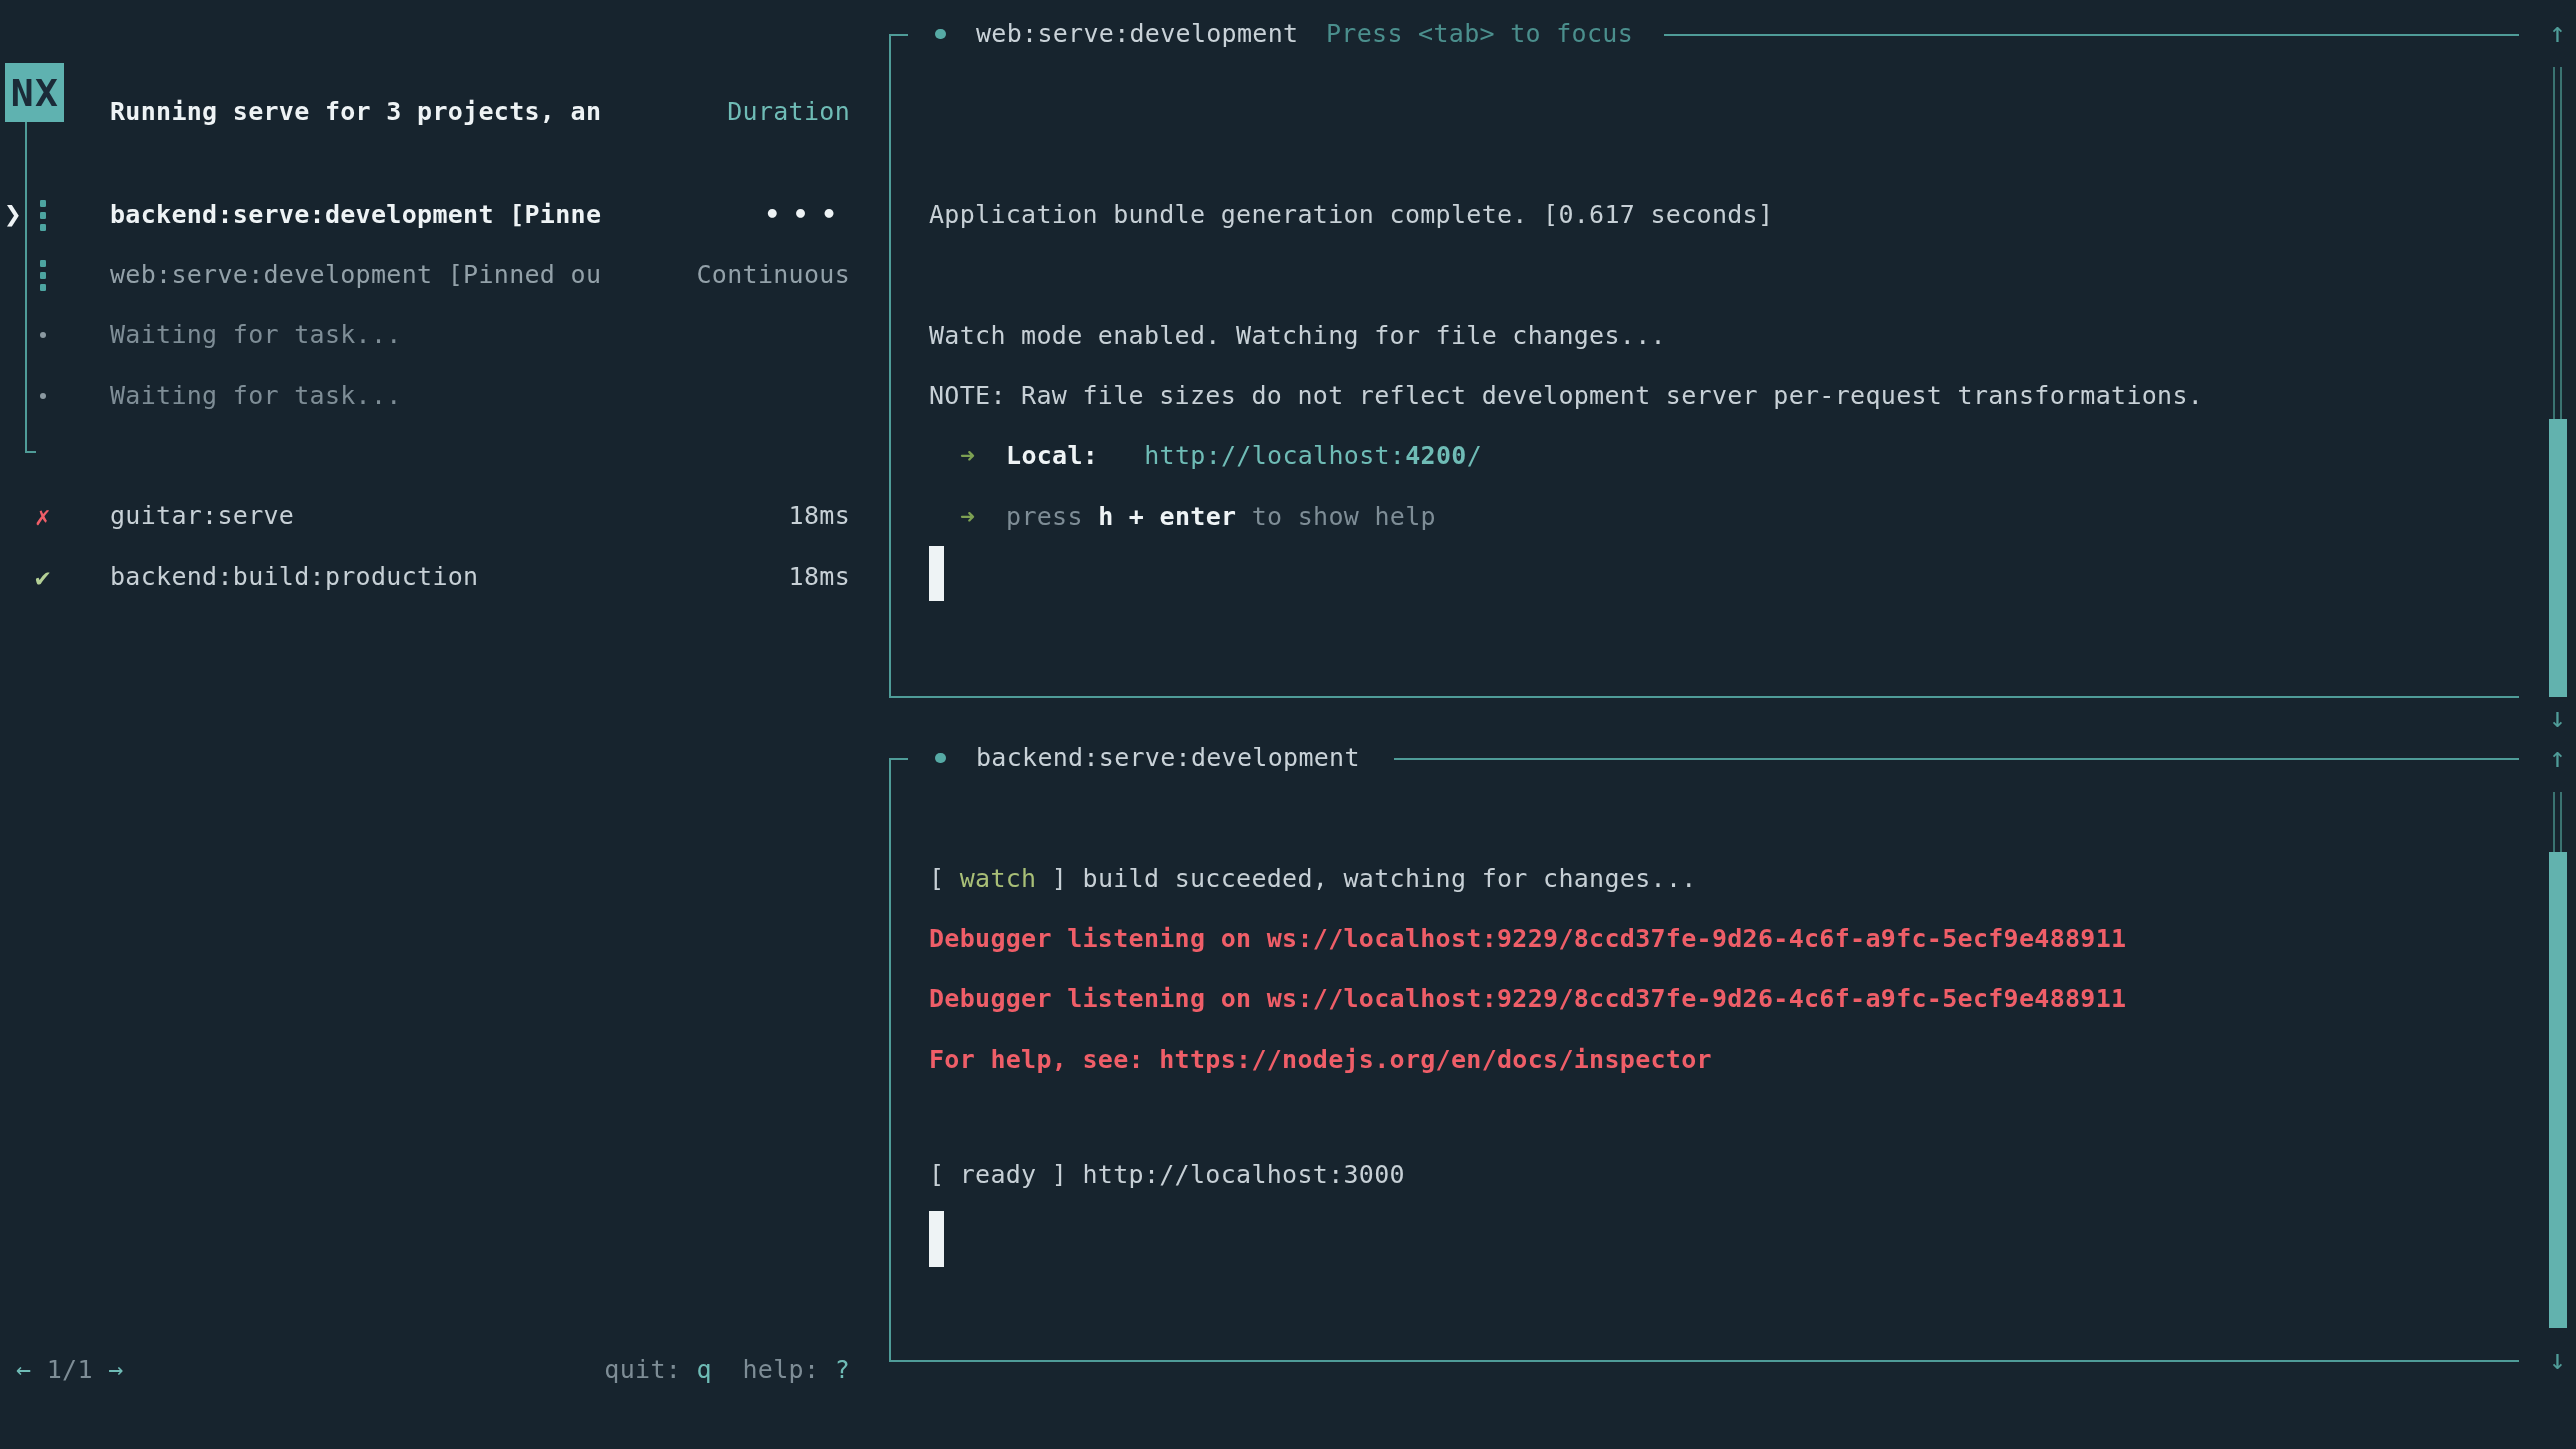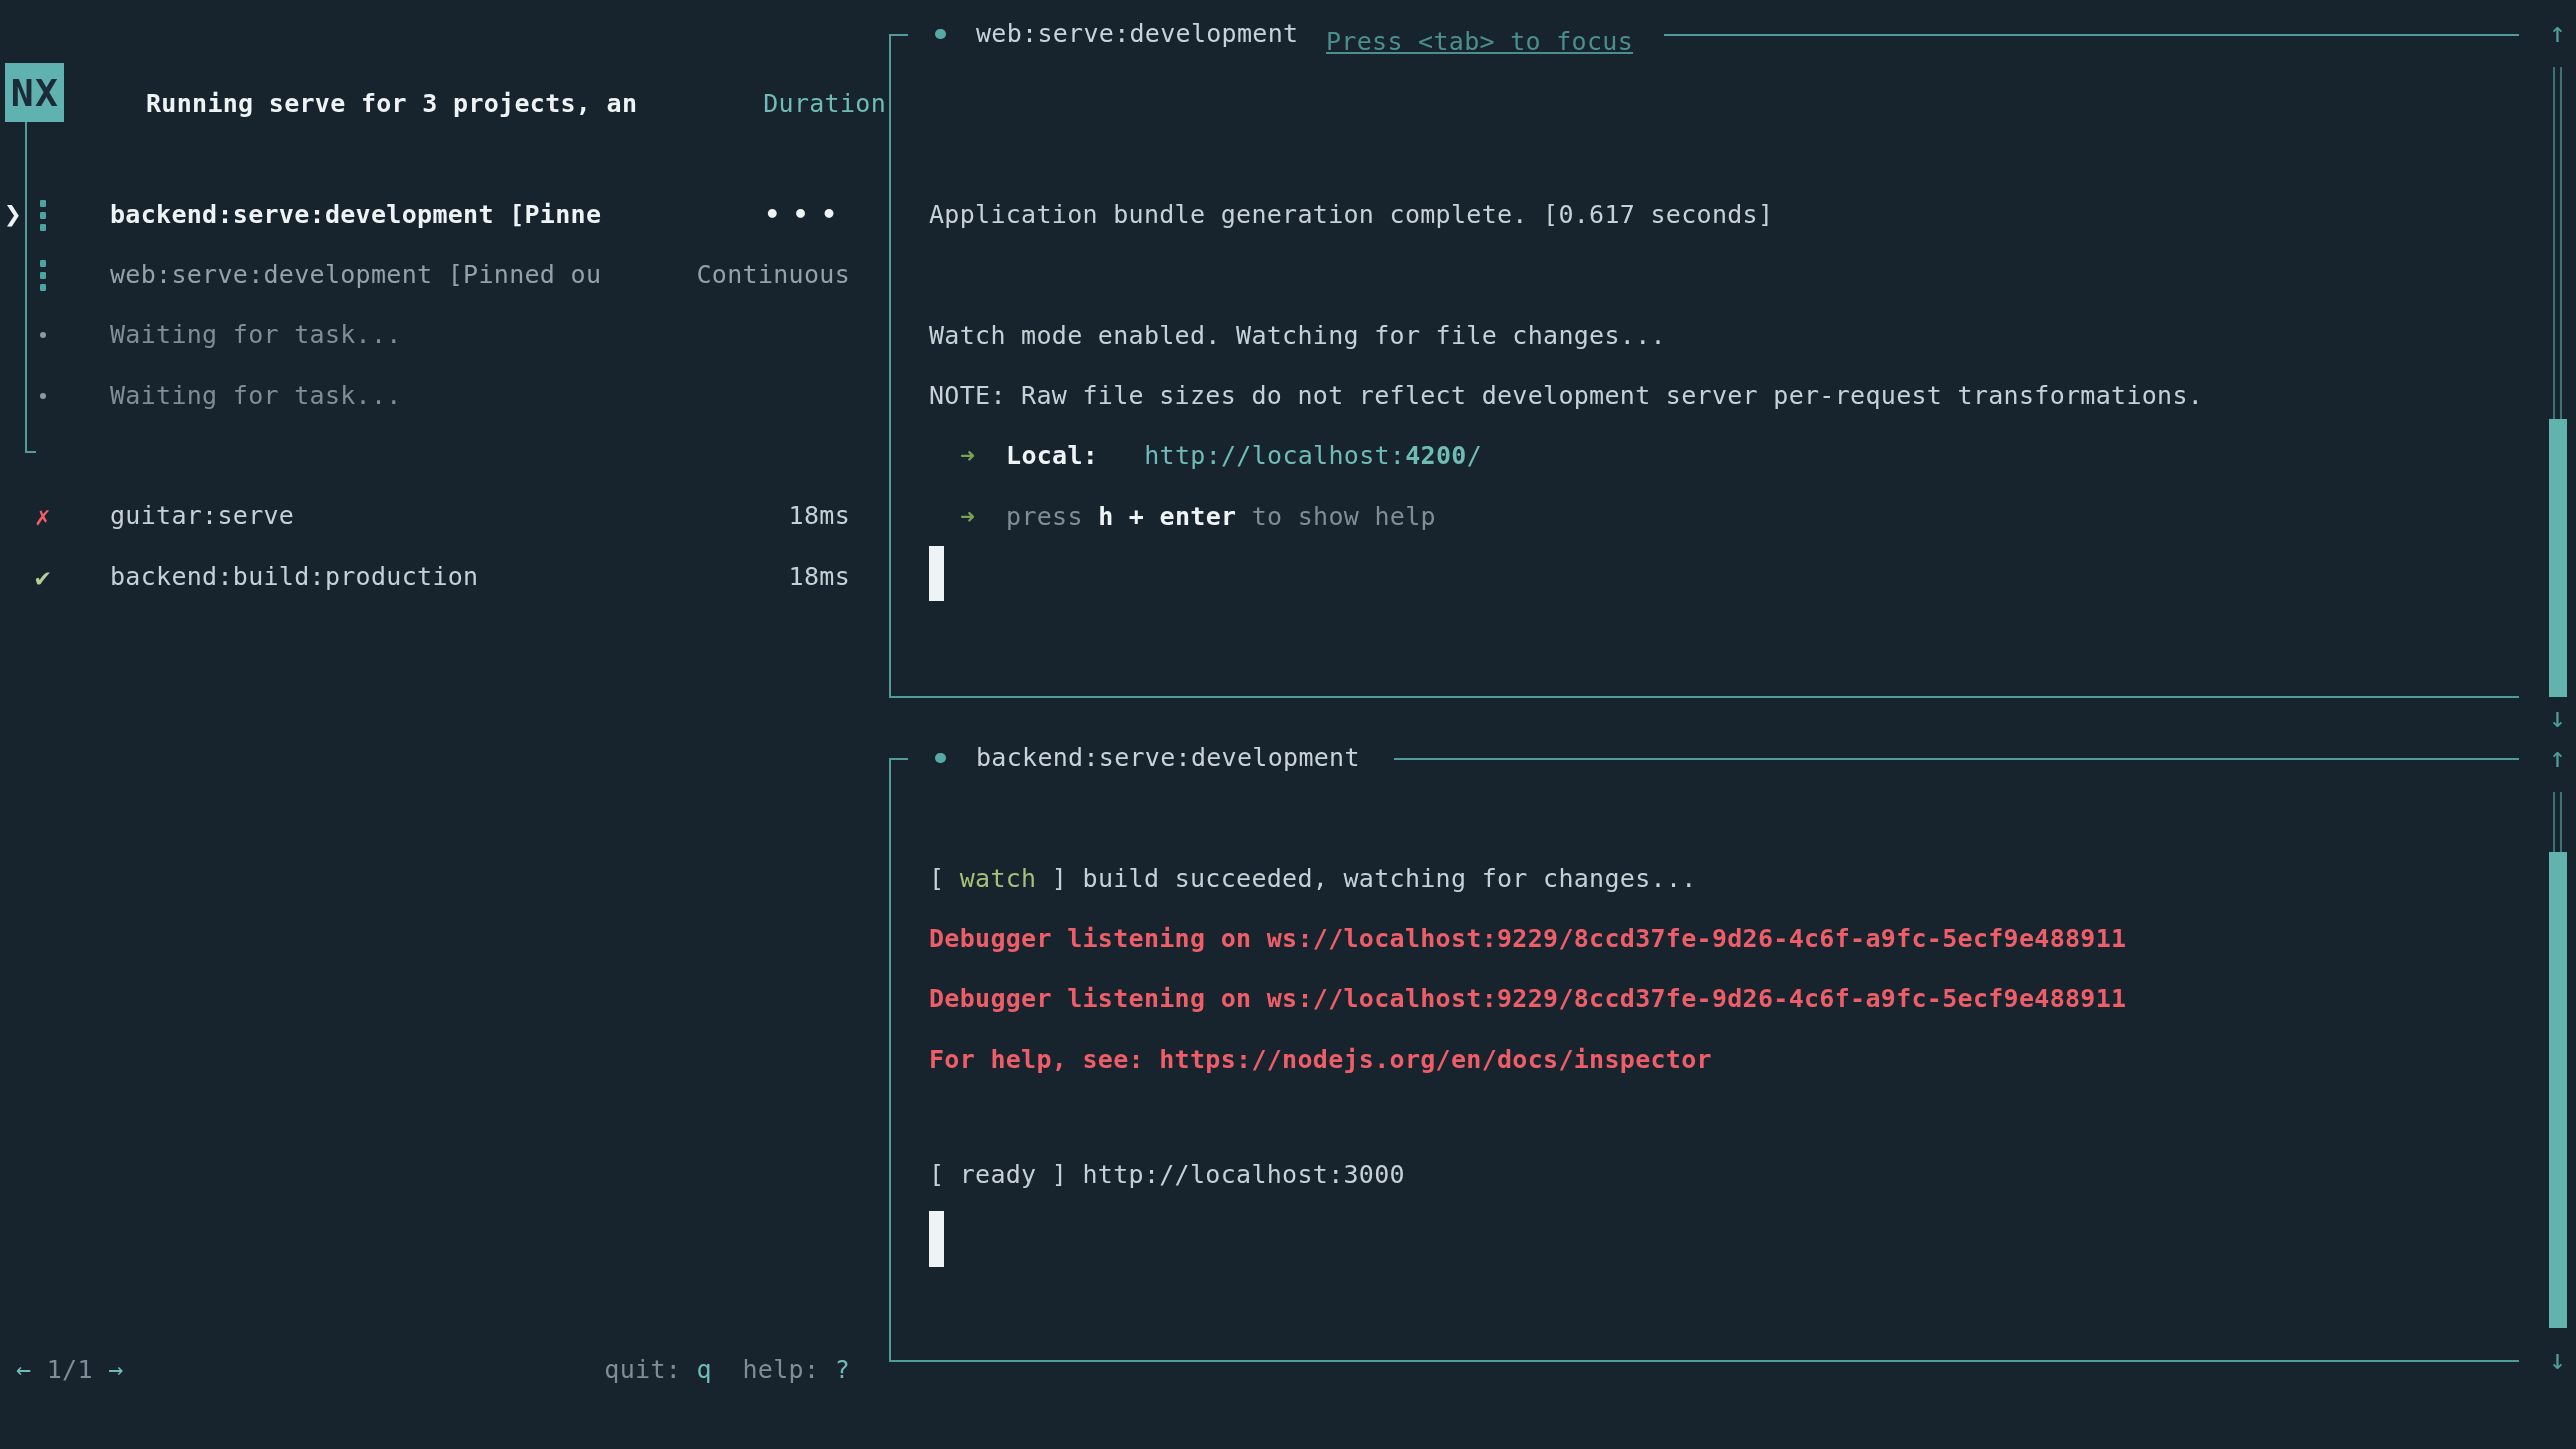--- a/index.html
+++ b/index.html
@@ -54,41 +54,41 @@
   .done-icon{position:absolute;left:35px;top:0;font-size:25.5px;}
   .spinner{letter-spacing:13.4px;color:var(--white);font-weight:700;}
 
   
   .panel{position:absolute;border-left:2px solid var(--panel-line);
          border-bottom:2px solid var(--panel-line);}
   .panel-title{position:absolute;top:-20px;left:0;right:0;height:40px;}
   .tick{position:absolute;left:0;top:19.5px;width:17.4px;height:2px;background:var(--panel-line);}
   .panel-dot{position:absolute;left:44px;top:14.8px;width:10.7px;height:10.7px;border-radius:50%;background:#56aaa5;}
   .panel-title-text{position:absolute;left:85px;top:0;height:40px;line-height:40px;color:#c9d2d8;white-space:pre;}
-  .panel-hint{position:absolute;top:8px;height:40px;line-height:40px;color:var(--teal-muted);white-space:pre;text-decoration:underline;}
+  .panel-hint{position:absolute;top:0;height:40px;line-height:40px;color:var(--teal-muted);white-space:pre;}
   .hline{position:absolute;top:19.5px;height:2px;background:var(--panel-line);}
 
   .cursor{position:absolute;width:14.8px;background:var(--white);}
 
   
   .scroll-arrow{position:absolute;width:29.5px;text-align:center;height:40px;line-height:40px;
                 color:var(--panel-line);font-size:28px;}
   .scroll-track{position:absolute;width:9.4px;
                 border-left:2px solid #3a7371;border-right:2px solid #3a7371;}
   .scroll-thumb{position:absolute;width:18px;background:var(--teal-bright);}
 </style>
 </head>
 <body>
 
 <div id="screen">
 
   <div class="abs" id="nx-logo">NX</div>
   <div class="abs" id="rail"></div>
 
-  <div class="side-row" style="top:84px;margin-left:36px;">
+  <div class="side-row" style="top:92px;">
     <span class="side-label bold white">Running serve for 3 projects, an</span>
     <span class="side-status teal">Duration</span>
   </div>
 
   <div class="side-row" style="top:195px;">
     <span class="chevron">❯</span>
     <span class="pin-dashes">
         <i></i>
         <i></i>
         <i></i>

